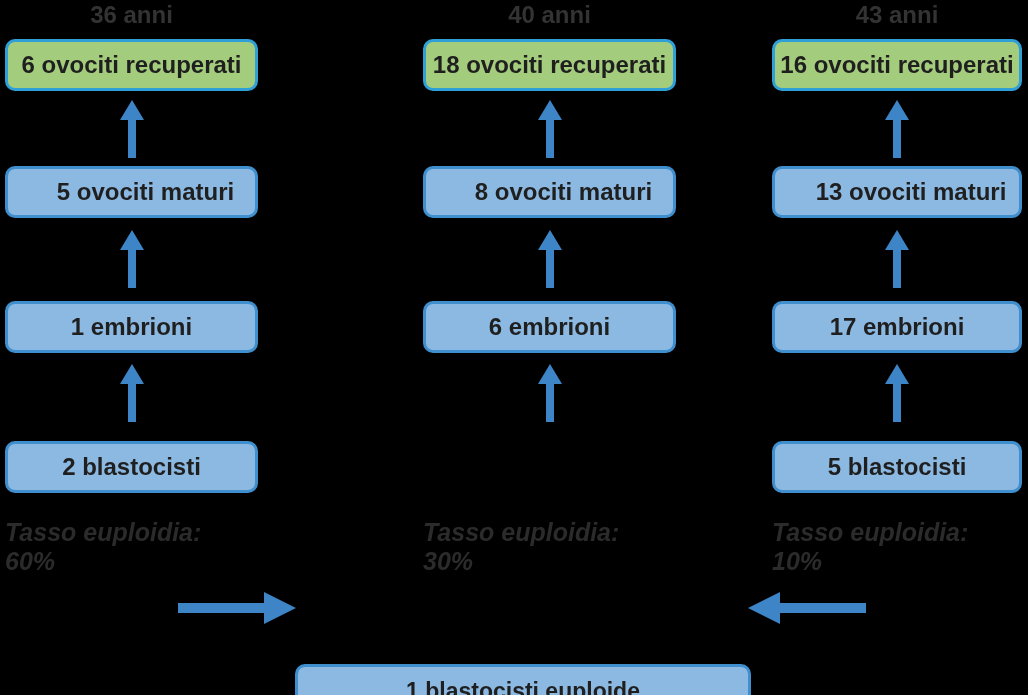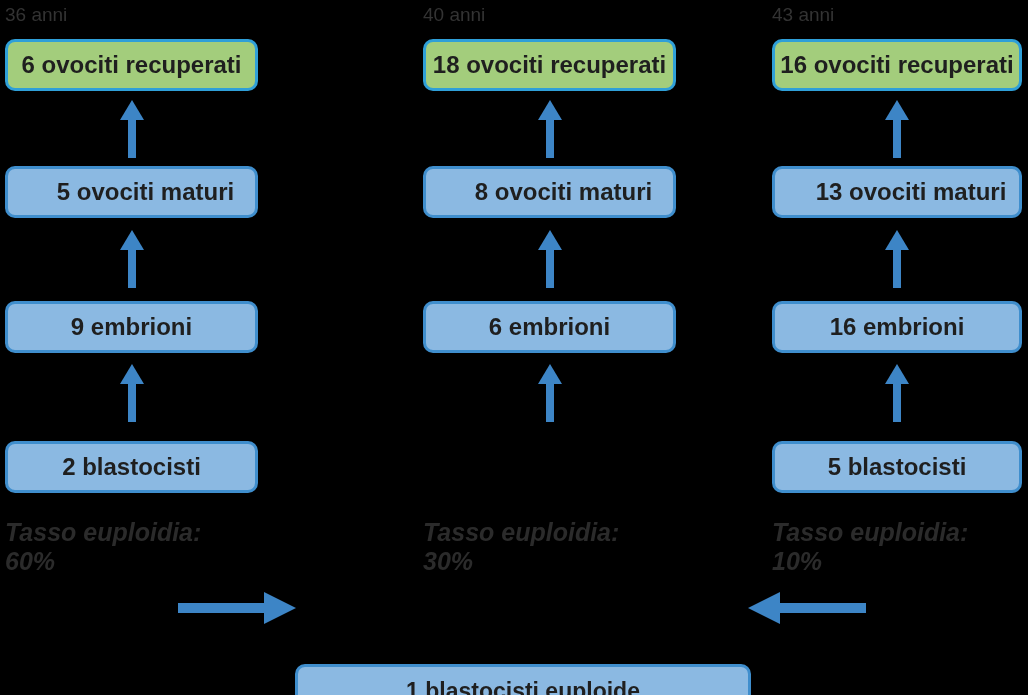--- a/index.html
+++ b/index.html
@@ -19,22 +19,22 @@
     font-family:"Liberation Sans", sans-serif;
     overflow:hidden;position:relative;
   }
   .canvas{position:absolute;inset:0;}
   .col{position:absolute;top:0;height:695px;}
   .col-1{left:5px;width:253px;}
   .col-2{left:387px;width:253px;margin-left:36px;}
   .col-3{left:772px;width:250px;}
   .age{
     position:absolute;top:0;left:0;right:0;height:30px;
-    line-height:30px;text-align:left;
-    font-size:19px;font-weight:normal;color:var(--age-text);
+    line-height:30px;text-align:center;
+    font-size:24px;font-weight:bold;color:var(--age-text);
   }
   .box{
     position:absolute;left:0;right:0;height:52px;
     display:flex;align-items:center;justify-content:center;
     font-size:24px;font-weight:bold;color:var(--box-text);
     border-radius:10px;box-sizing:border-box;
   }
   .box.green{background:var(--green-fill);border:3px solid var(--green-border);}
   .box.blue{background:var(--blue-fill);border:3px solid var(--blue-border);}
   .r-b1{top:39px;}
@@ -88,21 +88,21 @@
     <div class="box green r-b1">6 ovociti recuperati</div>
     <div class="v-arrow r-a1">
         <div class="head"></div>
         <div class="shaft"></div>
       </div>
     <div class="box blue r-b2">5 ovociti maturi</div>
     <div class="v-arrow r-a2">
         <div class="head"></div>
         <div class="shaft"></div>
       </div>
-    <div class="box blue r-b3">9 embrioni</div>
+    <div class="box blue r-b3">1 embrioni</div>
     <div class="v-arrow r-a3">
         <div class="head"></div>
         <div class="shaft"></div>
       </div>
     <div class="box blue r-b4">2 blastocisti</div>
     <div class="euploidy">Tasso euploidia: 60%</div>
   </div>
 
   <div class="col col-2">
     <div class="age">40 anni</div>
@@ -129,21 +129,21 @@
     <div class="box green r-b1">16 ovociti recuperati</div>
     <div class="v-arrow r-a1">
         <div class="head"></div>
         <div class="shaft"></div>
       </div>
     <div class="box blue r-b2">13 ovociti maturi</div>
     <div class="v-arrow r-a2">
         <div class="head"></div>
         <div class="shaft"></div>
       </div>
-    <div class="box blue r-b3">16 embrioni</div>
+    <div class="box blue r-b3">17 embrioni</div>
     <div class="v-arrow r-a3">
         <div class="head"></div>
         <div class="shaft"></div>
       </div>
     <div class="box blue r-b4">5 blastocisti</div>
     <div class="euploidy">Tasso euploidia: 10%</div>
   </div>
 
   <div class="h-arrow to-right">
     <div class="shaft"></div>

